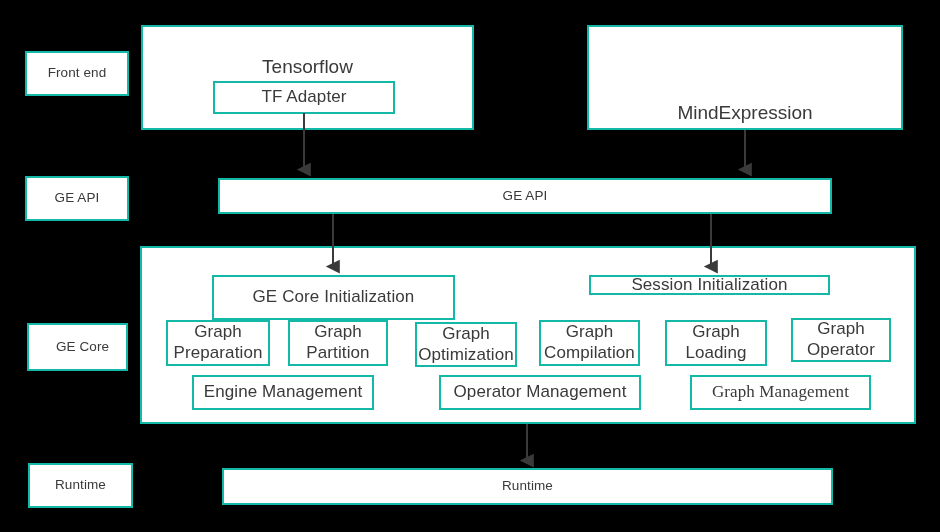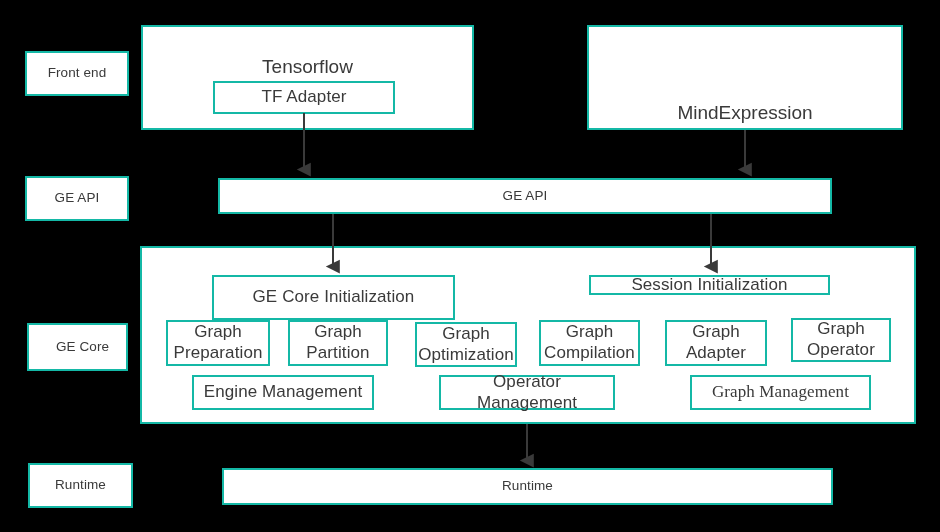--- a/index.html
+++ b/index.html
@@ -124,33 +124,33 @@
     <span>Optimization</span>
   </div>
 
   <div class="box inner" style="left:539px; top:320px; width:101px; height:46px; flex-direction:column;">
     <span>Graph</span>
     <span>Compilation</span>
   </div>
 
   <div class="box inner" style="left:665px; top:320px; width:102px; height:46px; flex-direction:column;">
     <span>Graph</span>
-    <span>Adapter</span>
+    <span>Loading</span>
   </div>
 
   <div class="box inner" style="left:791px; top:318px; width:100px; height:44px; flex-direction:column;">
     <span>Graph</span>
     <span>Operator</span>
   </div>
 
   <div class="box inner" style="left:192px; top:375px; width:182px; height:35px;">
     <span>Engine Management</span>
   </div>
 
-  <div class="box inner" style="left:439px; top:375px; width:176px; height:35px;">
+  <div class="box inner" style="left:439px; top:375px; width:202px; height:35px;">
     <span>Operator Management</span>
   </div>
 
   <div class="box inner" style="left:690px; top:375px; width:181px; height:35px;font-family:Liberation Serif, serif;">
     <span>Graph Management</span>
   </div>
 
   <div class="box" style="left:222px; top:468px; width:611px; height:37px;">
     <span>Runtime</span>
   </div>

